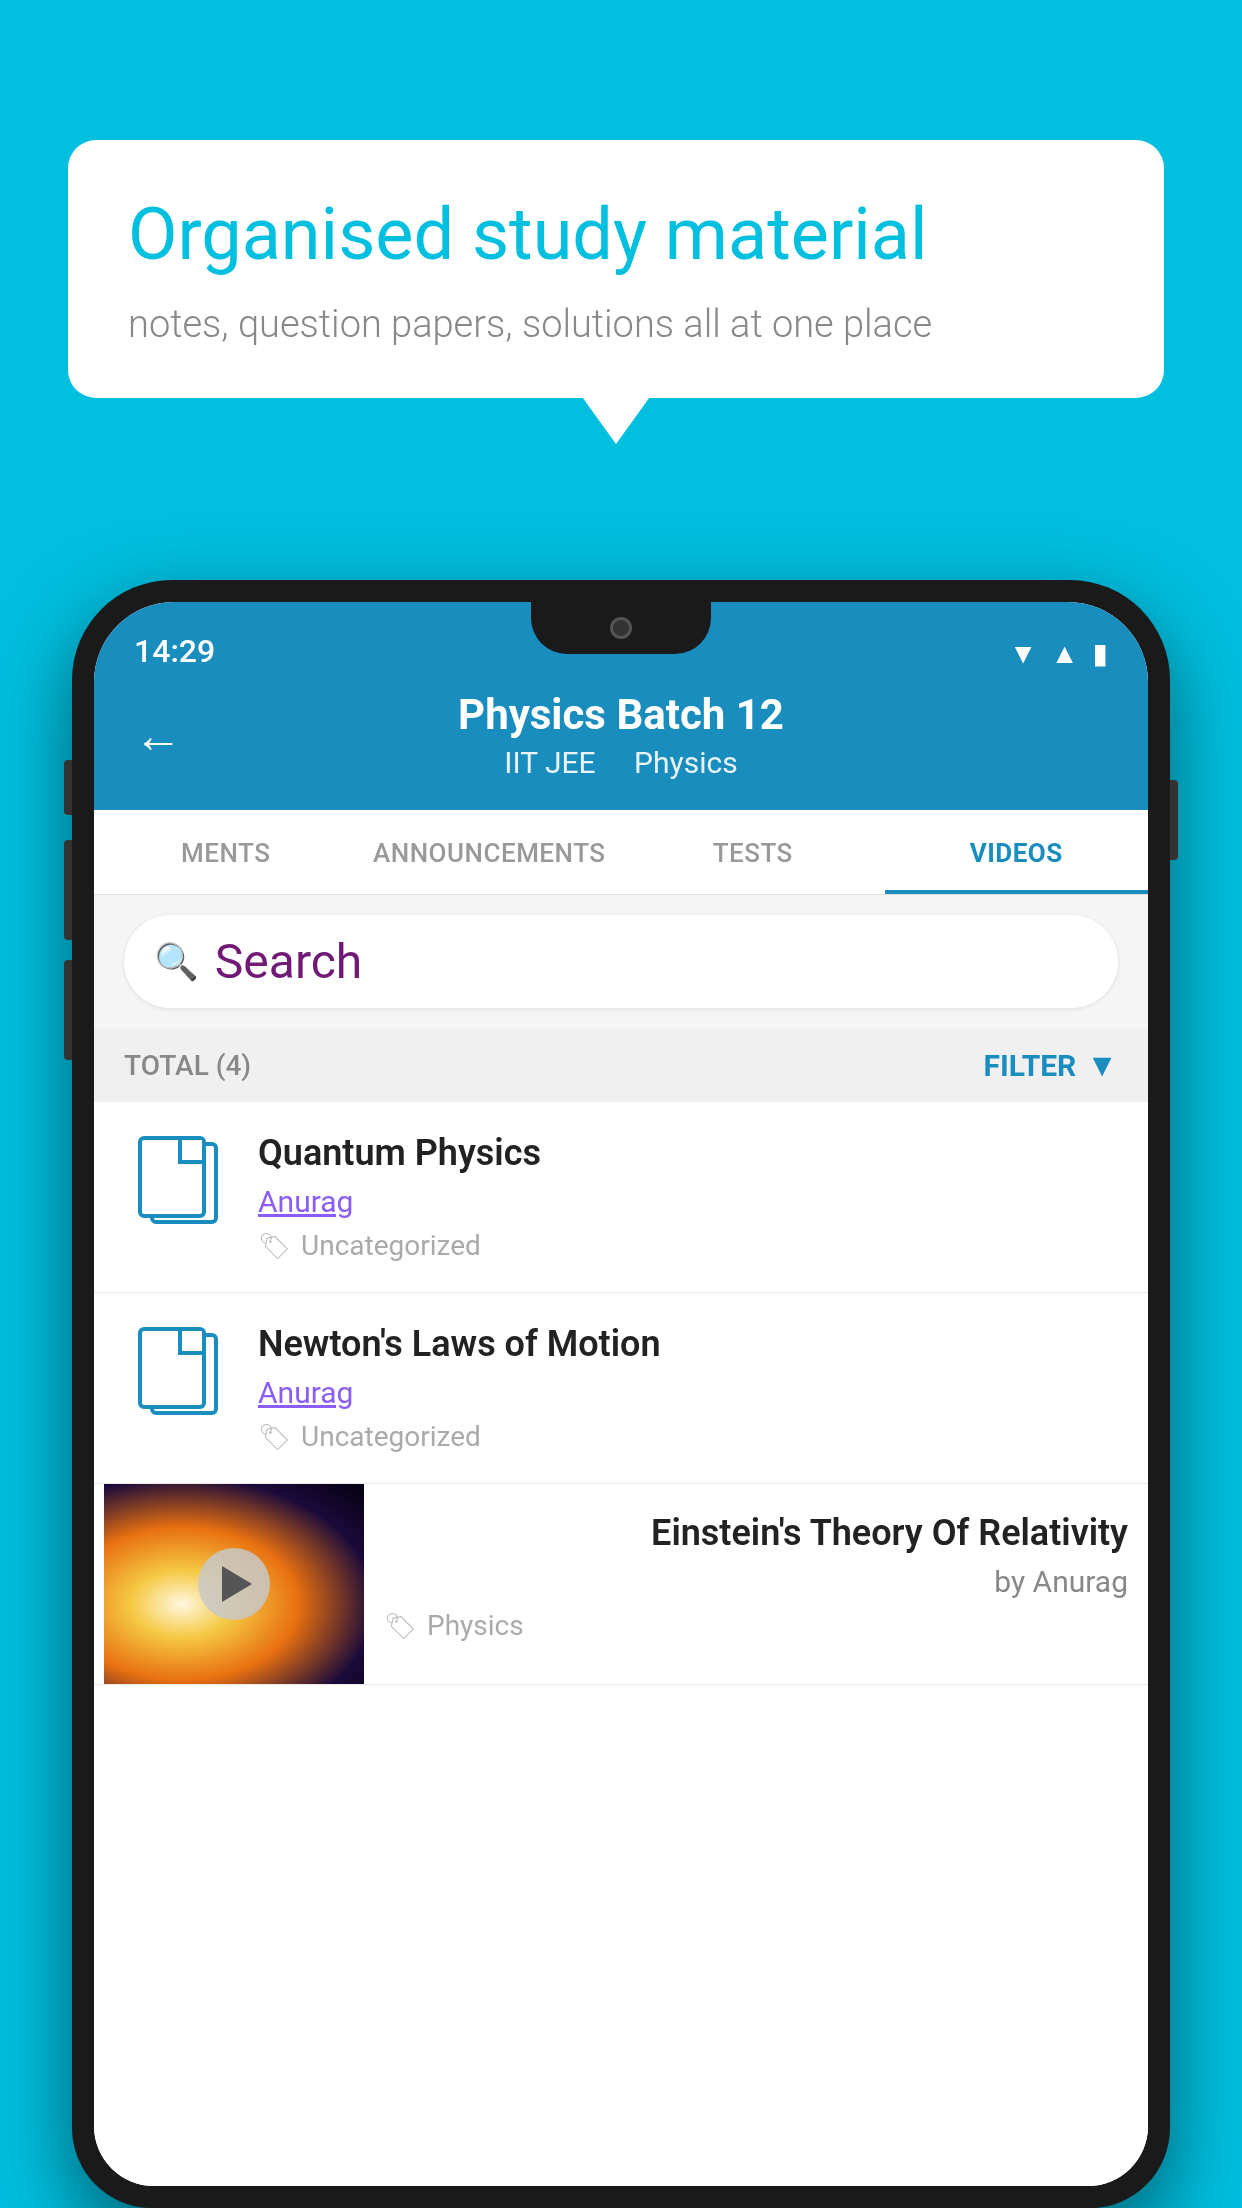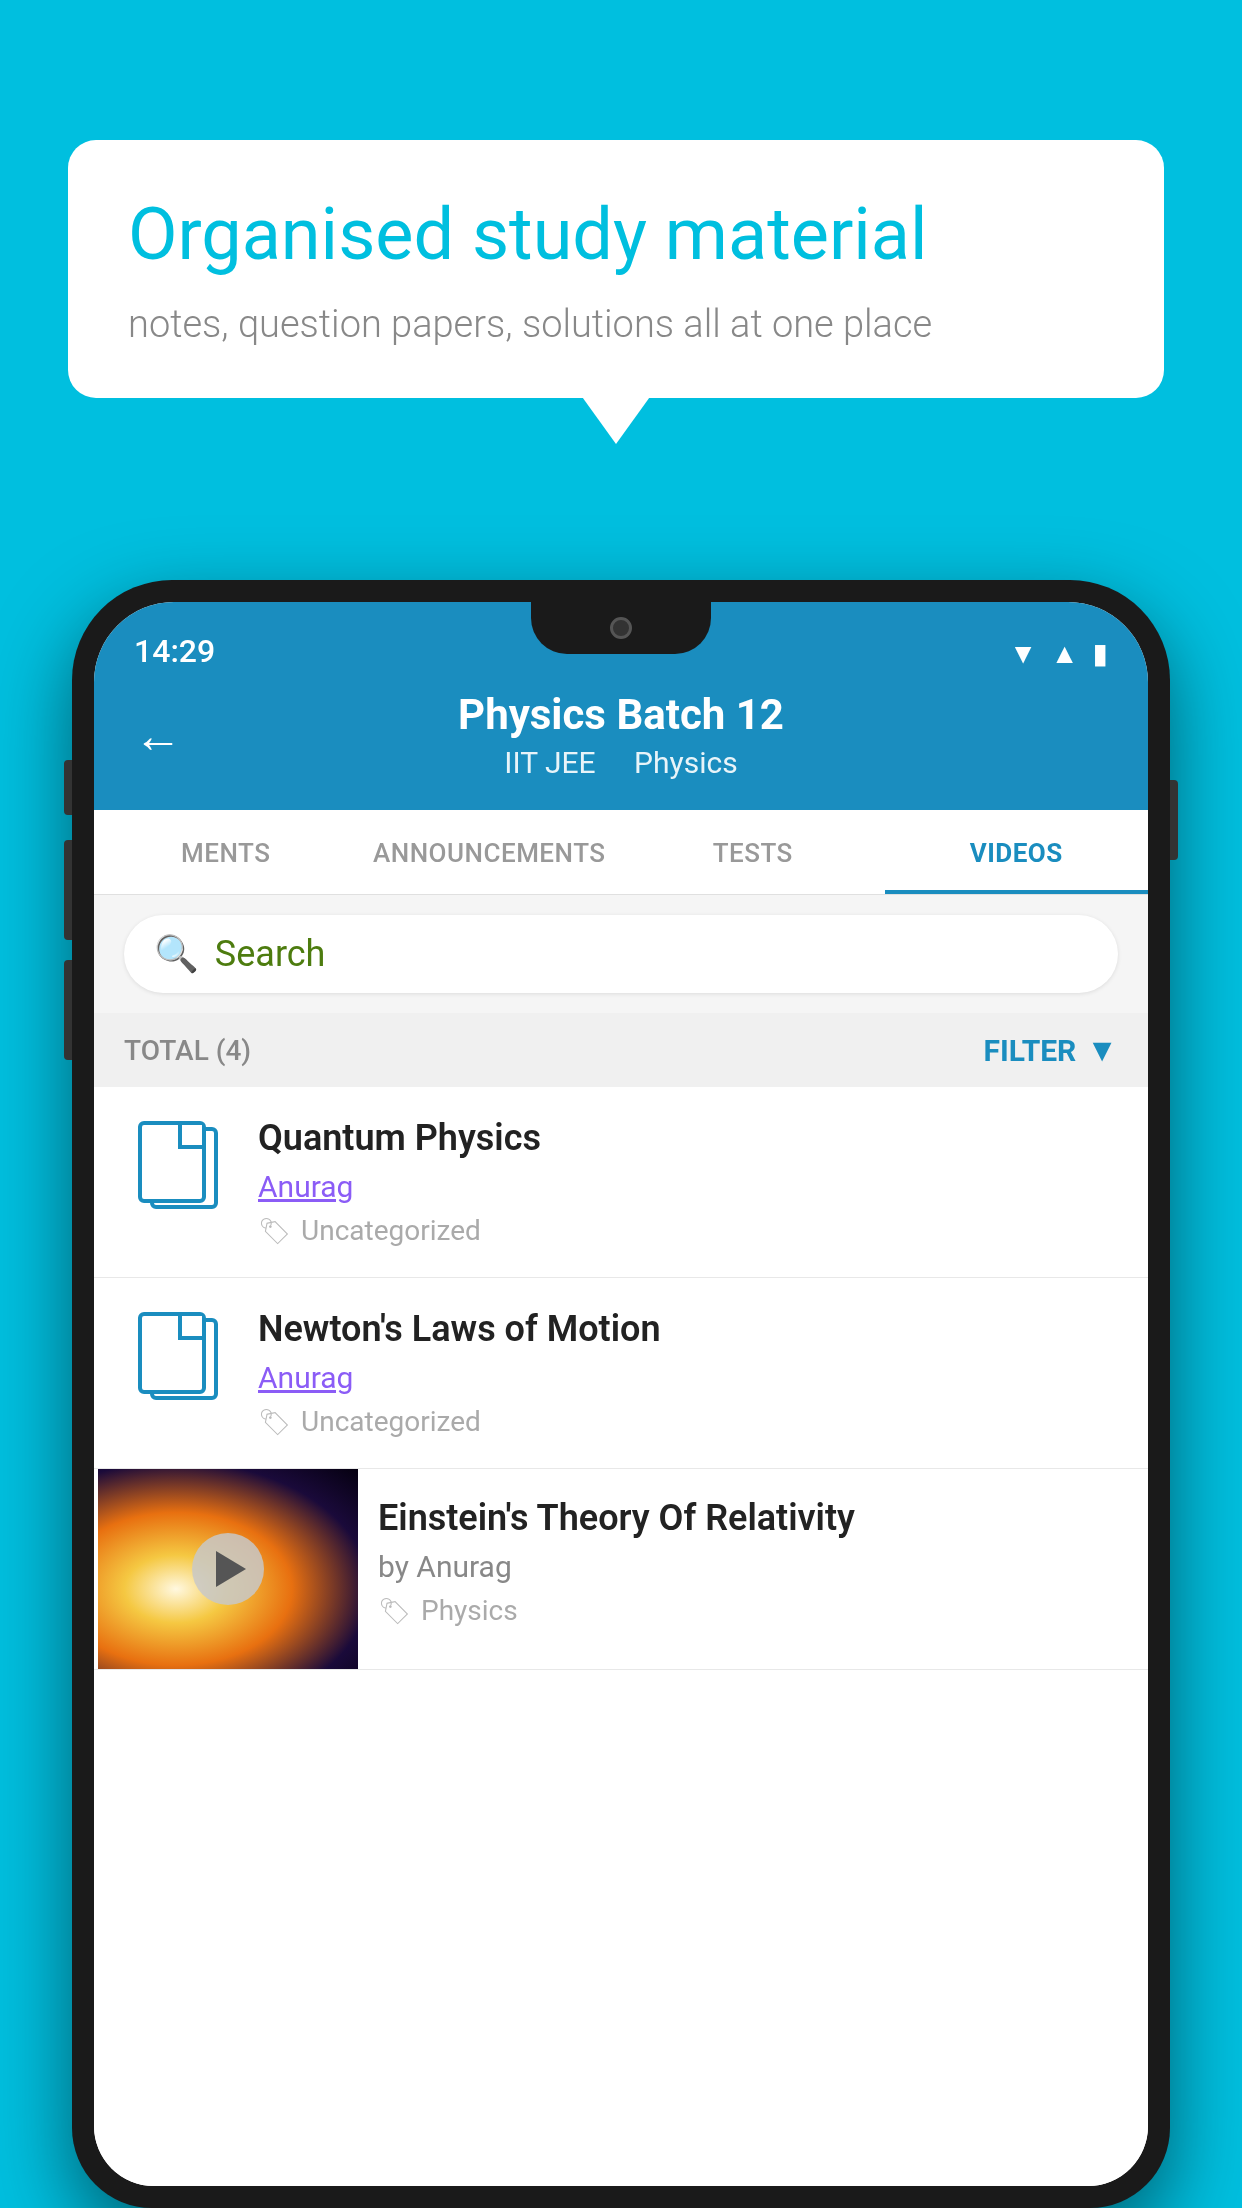--- a/index.html
+++ b/index.html
@@ -216,22 +216,22 @@
       gap: 16px;
       box-shadow: 0 1px 4px rgba(0,0,0,0.1);
     }
 
     .search-icon {
       color: #aaa;
       font-size: 36px;
     }
 
     .search-text {
-      color: #4d7c0f;
-      font-size: 36px;
+      color: #701a75;
+      font-size: 48px;
     }
 
     
     .filter-row {
       display: flex;
       align-items: center;
       justify-content: space-between;
       padding: 18px 30px;
       background: #f0f0f0;
       flex-shrink: 0;
@@ -352,23 +352,24 @@
 
     .tag-icon {
       font-size: 26px;
       color: #bbb;
     }
 
     
     .video-thumb-item {
       display: flex;
       align-items: flex-start;
-      padding: 0 0 0 4px;
+      padding: 0 0 0 10px;
       border-bottom: 1px solid #e8e8e8;
       background: white;
+      text-align: right;
     }
 
     .thumb-container {
       width: 260px;
       height: 200px;
       flex-shrink: 0;
       position: relative;
       overflow: hidden;
     }
 

